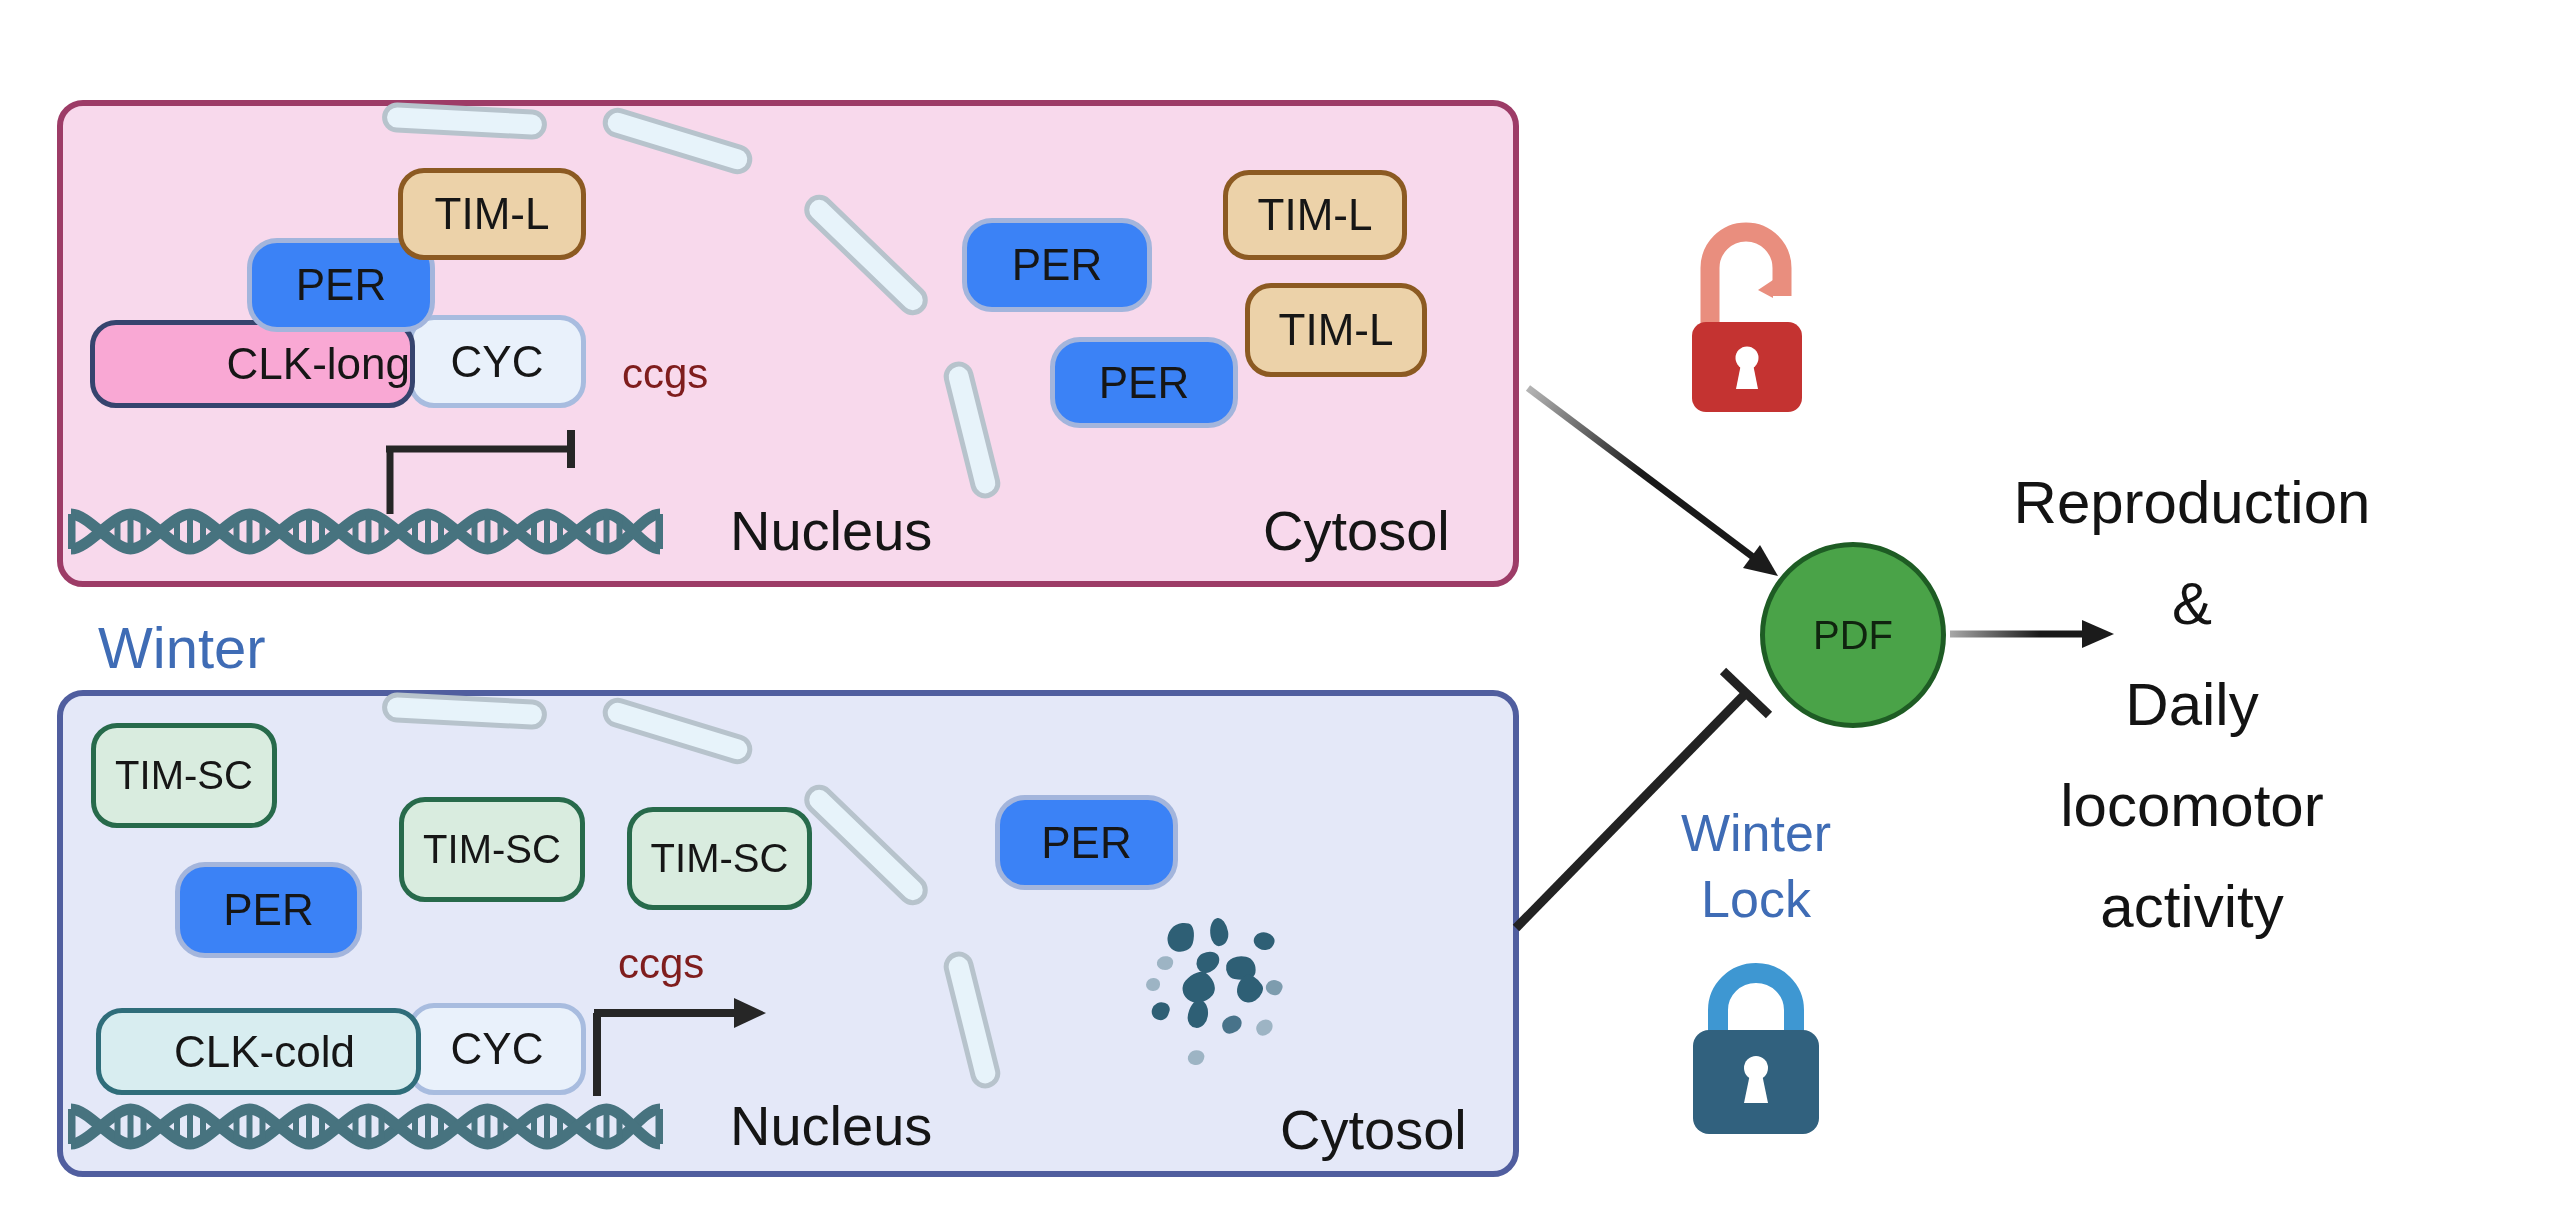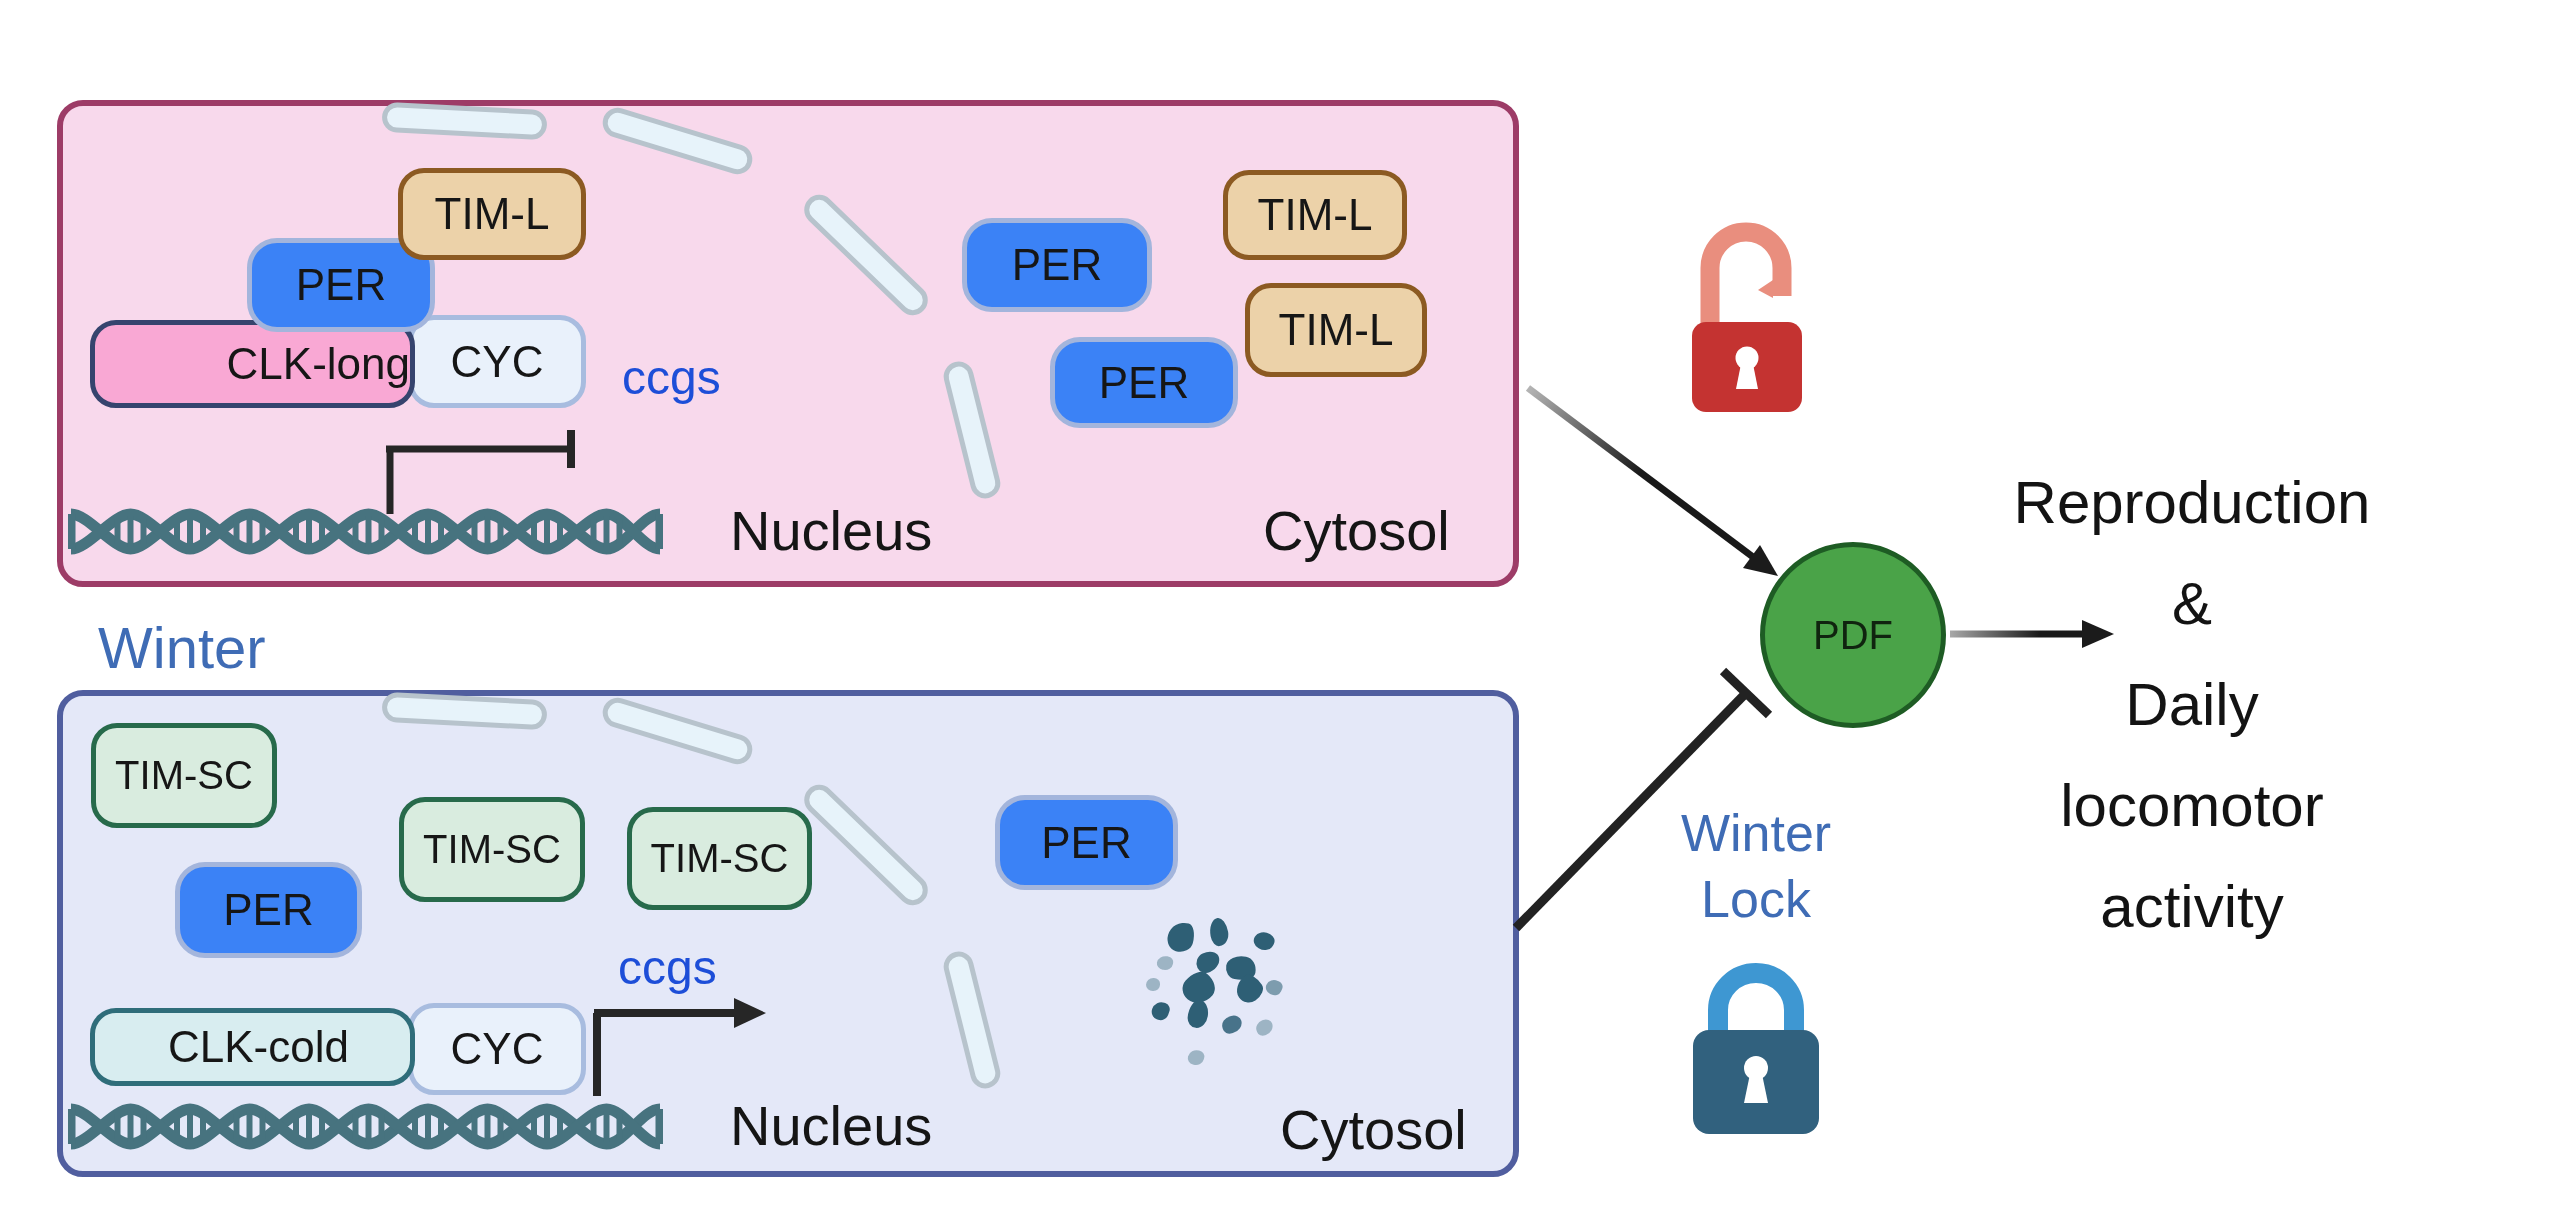--- a/index.html
+++ b/index.html
@@ -19,21 +19,21 @@
   .chip{position:absolute;display:flex;align-items:center;justify-content:center;
         border:5px solid;border-radius:26px;box-sizing:border-box;font-size:44px;z-index:4;}
   .chip.tim-l{background:#ecd2a9;border-color:#8c5a22;}
   .chip.tim-sc{background:#d9ecdf;border-color:#276a4b;font-size:40px;}
   .chip.per{background:#3b82f6;border-color:#a3b5dc;}
   .chip.clk-long{background:#f9a8d4;border-color:#36446e;justify-content:flex-end;}
   .chip.clk-cold{background:#d8edf0;border-color:#2f6d7a;}
   .chip.cyc{background:#e9f1fb;border-color:#a8bcdf;}
   
   .comp-label{position:absolute;font-size:56px;color:#151515;z-index:3;}
-  .ccgs-label{position:absolute;font-size:48px;color:#1d4ed8;z-index:3;}
+  .ccgs-label{position:absolute;font-size:42px;color:#7f1d1d;z-index:3;}
   
   .speck{position:absolute;z-index:3;}
   
   #pdf-node{left:1760px;top:542px;width:186px;height:186px;border-radius:50%;
             background:#4aa348;border:5px solid #1e5c24;box-sizing:border-box;
             display:flex;align-items:center;justify-content:center;font-size:40px;color:#10240f;z-index:5;}
   
   #winter-lock-caption{left:1640px;top:800px;width:232px;text-align:center;
             font-size:52px;line-height:66px;font-weight:500;color:#3f6cb5;z-index:5;}
   
@@ -117,21 +117,21 @@
     </div>
   <div class="chip tim-sc" style="left:399px;top:797px;width:186px;height:105px;">
       <span>TIM-SC</span>
     </div>
   <div class="chip tim-sc" style="left:627px;top:807px;width:185px;height:103px;">
       <span>TIM-SC</span>
     </div>
   <div class="chip per" style="left:175px;top:862px;width:187px;height:96px;border-radius:30px;">
       <span>PER</span>
     </div>
-  <div class="chip clk-cold" style="left:90px;top:1008px;width:325px;height:78px;z-index:3;padding-left:12px;">
+  <div class="chip clk-cold" style="left:96px;top:1008px;width:325px;height:87px;z-index:3;padding-left:12px;">
       <span>CLK-cold</span>
     </div>
   <div class="chip cyc" style="left:408px;top:1003px;width:178px;height:92px;z-index:2;">
       <span>CYC</span>
     </div>
   <div class="chip per" style="left:995px;top:795px;width:183px;height:95px;border-radius:30px;">
       <span>PER</span>
     </div>
 
   <div class="ccgs-label" style="left:618px;top:940px;">ccgs</div>

